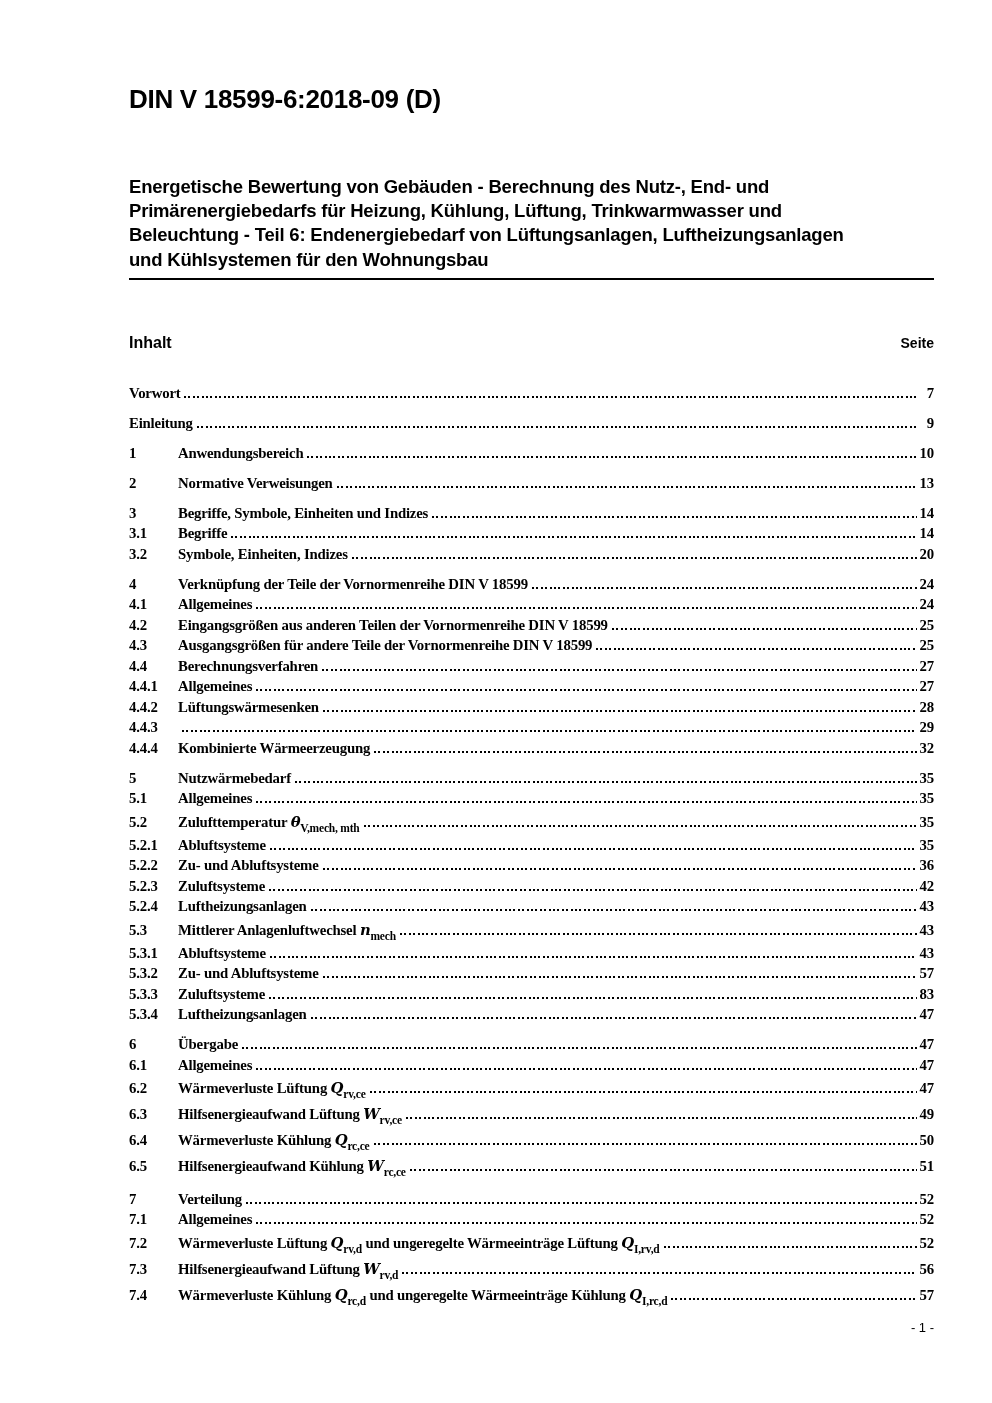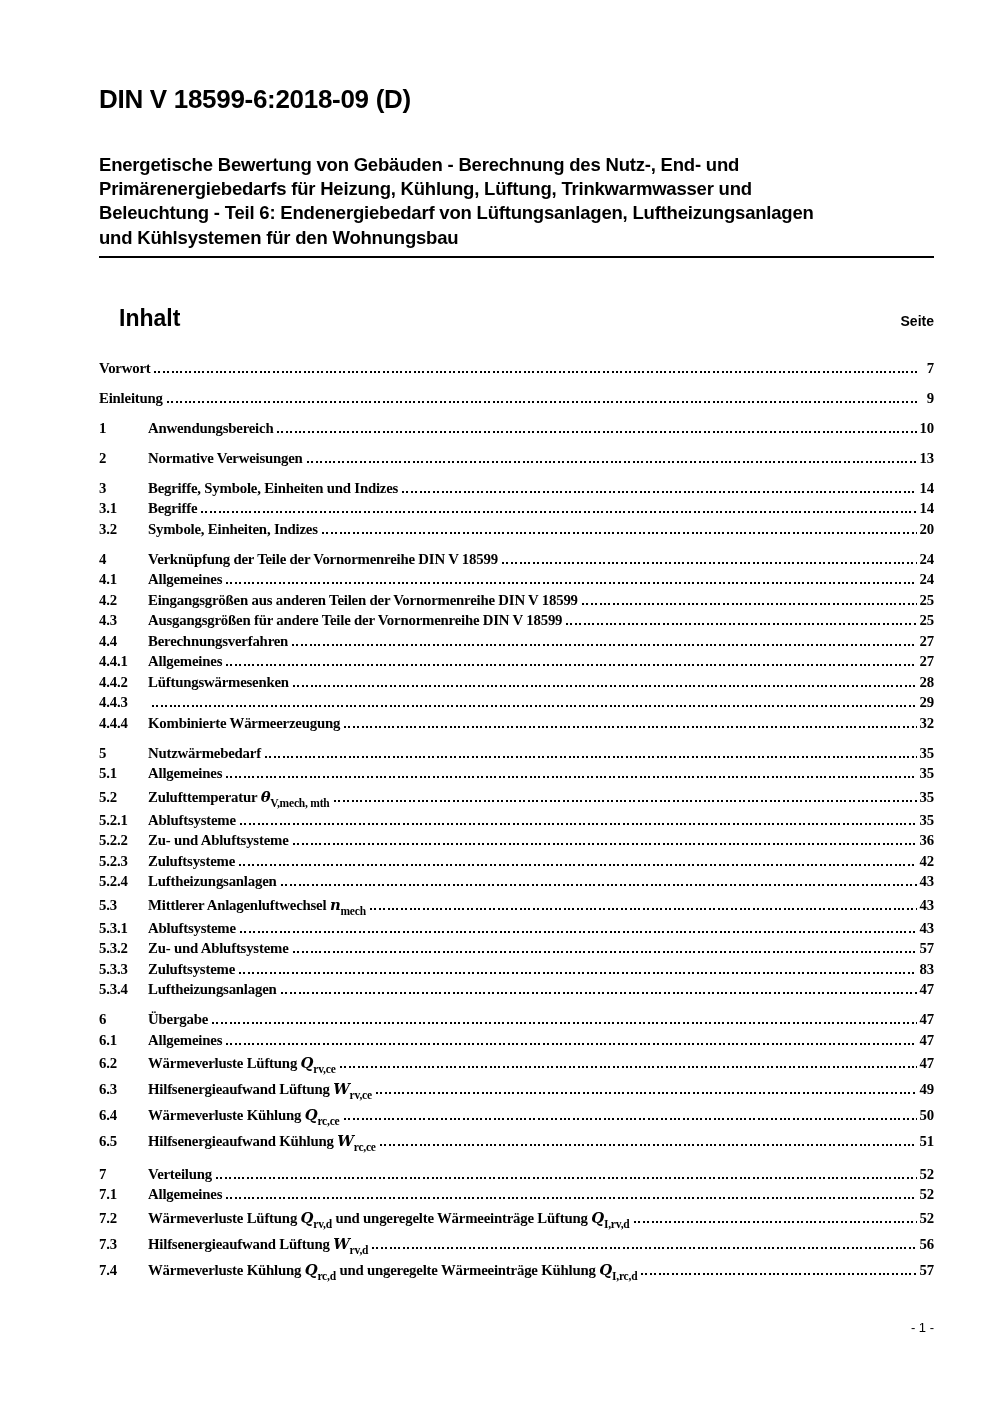--- a/index.html
+++ b/index.html
@@ -10,53 +10,53 @@
     overflow: hidden;
     font-family: "Liberation Serif", "DejaVu Serif", serif;
   }
   .page {
     position: relative;
     width: 992px; height: 1403px;
     background: #ffffff;
   }
   .content {
     position: absolute;
-    left: 99px; right: 58px; top: 0;
+    left: 129px; right: 58px; top: 0;
   }
   
   .doc-code {
     margin-top: 84px;
     font-family: "Liberation Sans", "DejaVu Sans", sans-serif;
     font-weight: bold;
     font-size: 26px;
     line-height: 31px;
     letter-spacing: -0.3px;
     white-space: nowrap;
   }
   .doc-title {
-    margin-top: 38px;
+    margin-top: 60px;
     padding-bottom: 6px;
     border-bottom: 2px solid #000;
     font-family: "Liberation Sans", "DejaVu Sans", sans-serif;
     font-weight: bold;
     font-size: 18.5px;
     line-height: 24.2px;
     letter-spacing: -0.2px;
   }
   .doc-title .tline { white-space: nowrap; }
   
   .toc-header {
     margin-top: 36px;
     display: flex;
     justify-content: space-between;
     align-items: baseline;
     font-family: "Liberation Sans", "DejaVu Sans", sans-serif;
     font-weight: bold;
   }
-  .toc-heading { font-size: 23px; line-height: 28px; margin-left: 20px; }
+  .toc-heading { font-size: 16px; line-height: 28px; }
   .toc-page-label { font-size: 14px; margin-top: 19px; }
   
   .toc-list {
     margin-top: 26px;
     font-size: 14.8px;
     font-weight: bold;
     letter-spacing: -0.2px;
   }
   .toc-row {
     display: flex;

